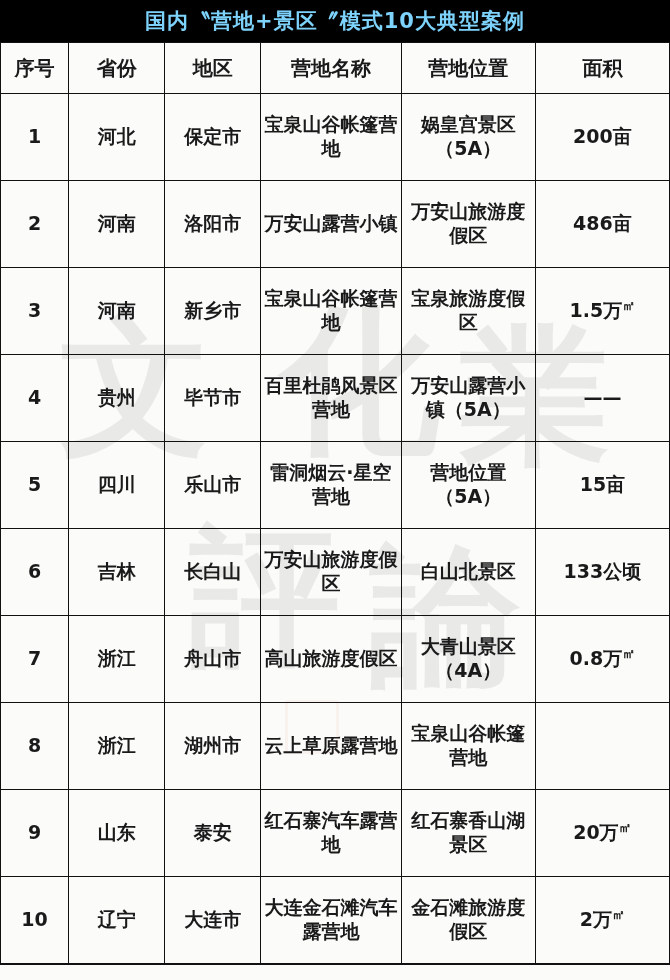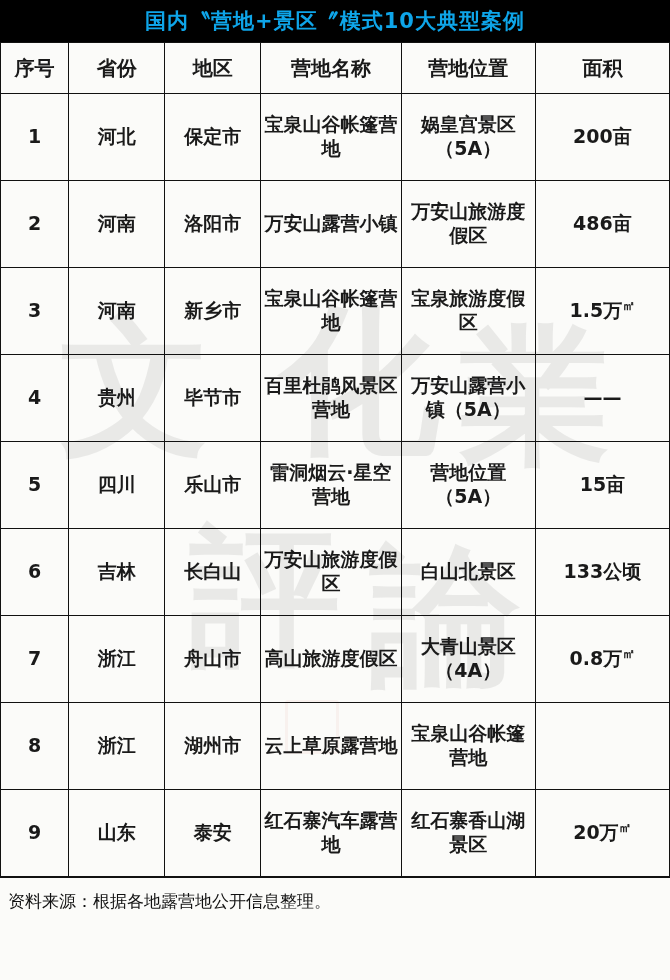--- a/index.html
+++ b/index.html
@@ -52,21 +52,21 @@
     border: 3px solid #c0392b;
     opacity: 0.5;
     border-radius: 3px;
   }
 
   .title-bar {
     position: relative;
     z-index: 2;
     height: 42px;
     background: #000000;
-    color: #0ea5e9;
+    color: #7dd3fc;
     display: flex;
     align-items: center;
     justify-content: center;
     font-size: 21px;
     font-weight: bold;
     letter-spacing: 1px;
     font-family: "DejaVu Sans", sans-serif;
   }
 
   table.main {
@@ -224,18 +224,26 @@
         <td><span></span><span class="unit-sup"></span></td>
       </tr>
       <tr class="row-tall">
         <td>9</td>
         <td>山东</td>
         <td>泰安</td>
         <td>红石寨汽车露营地</td>
         <td>红石寨香山湖景区</td>
         <td><span>20万</span><span class="unit-sup">㎡</span></td>
       </tr>
+      <tr class="row-tall">
+        <td>10</td>
+        <td>辽宁</td>
+        <td>大连市</td>
+        <td>大连金石滩汽车露营地</td>
+        <td>金石滩旅游度假区</td>
+        <td><span>2万</span><span class="unit-sup">㎡</span></td>
+      </tr>
     </tbody>
   </table>
 
   <div class="source">资料来源：根据各地露营地公开信息整理。</div>
 
 </div>
 
 </body></html>

